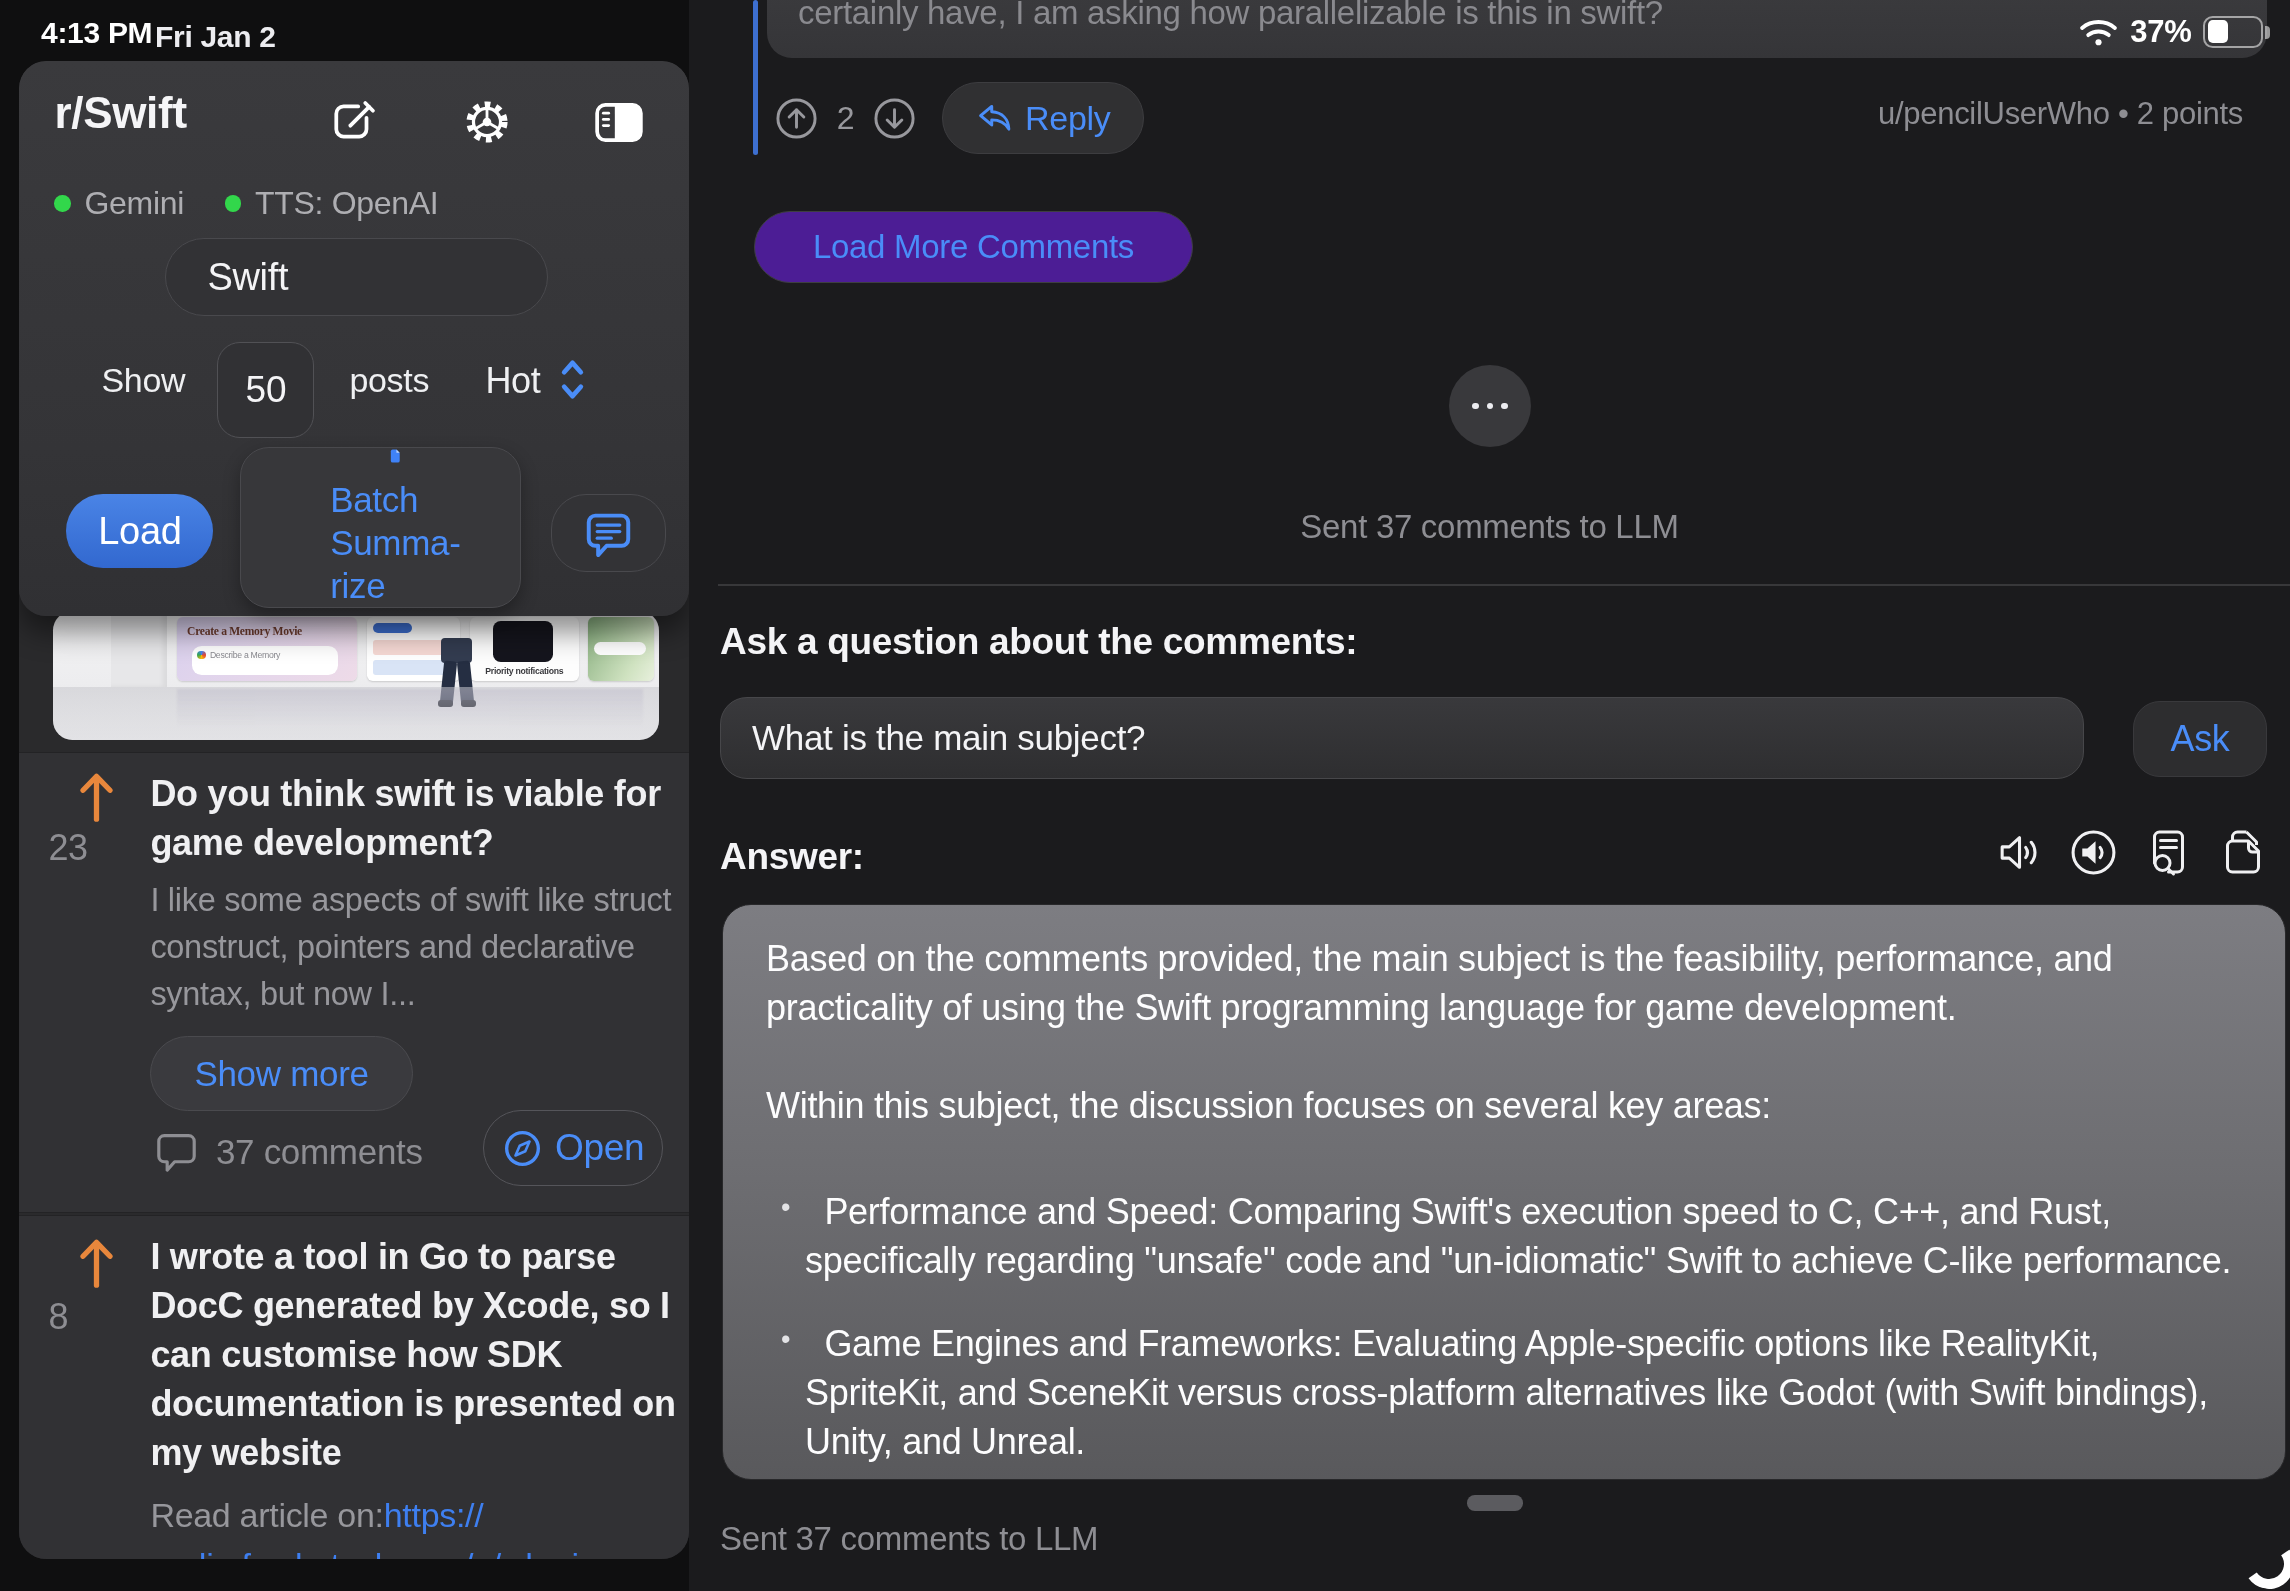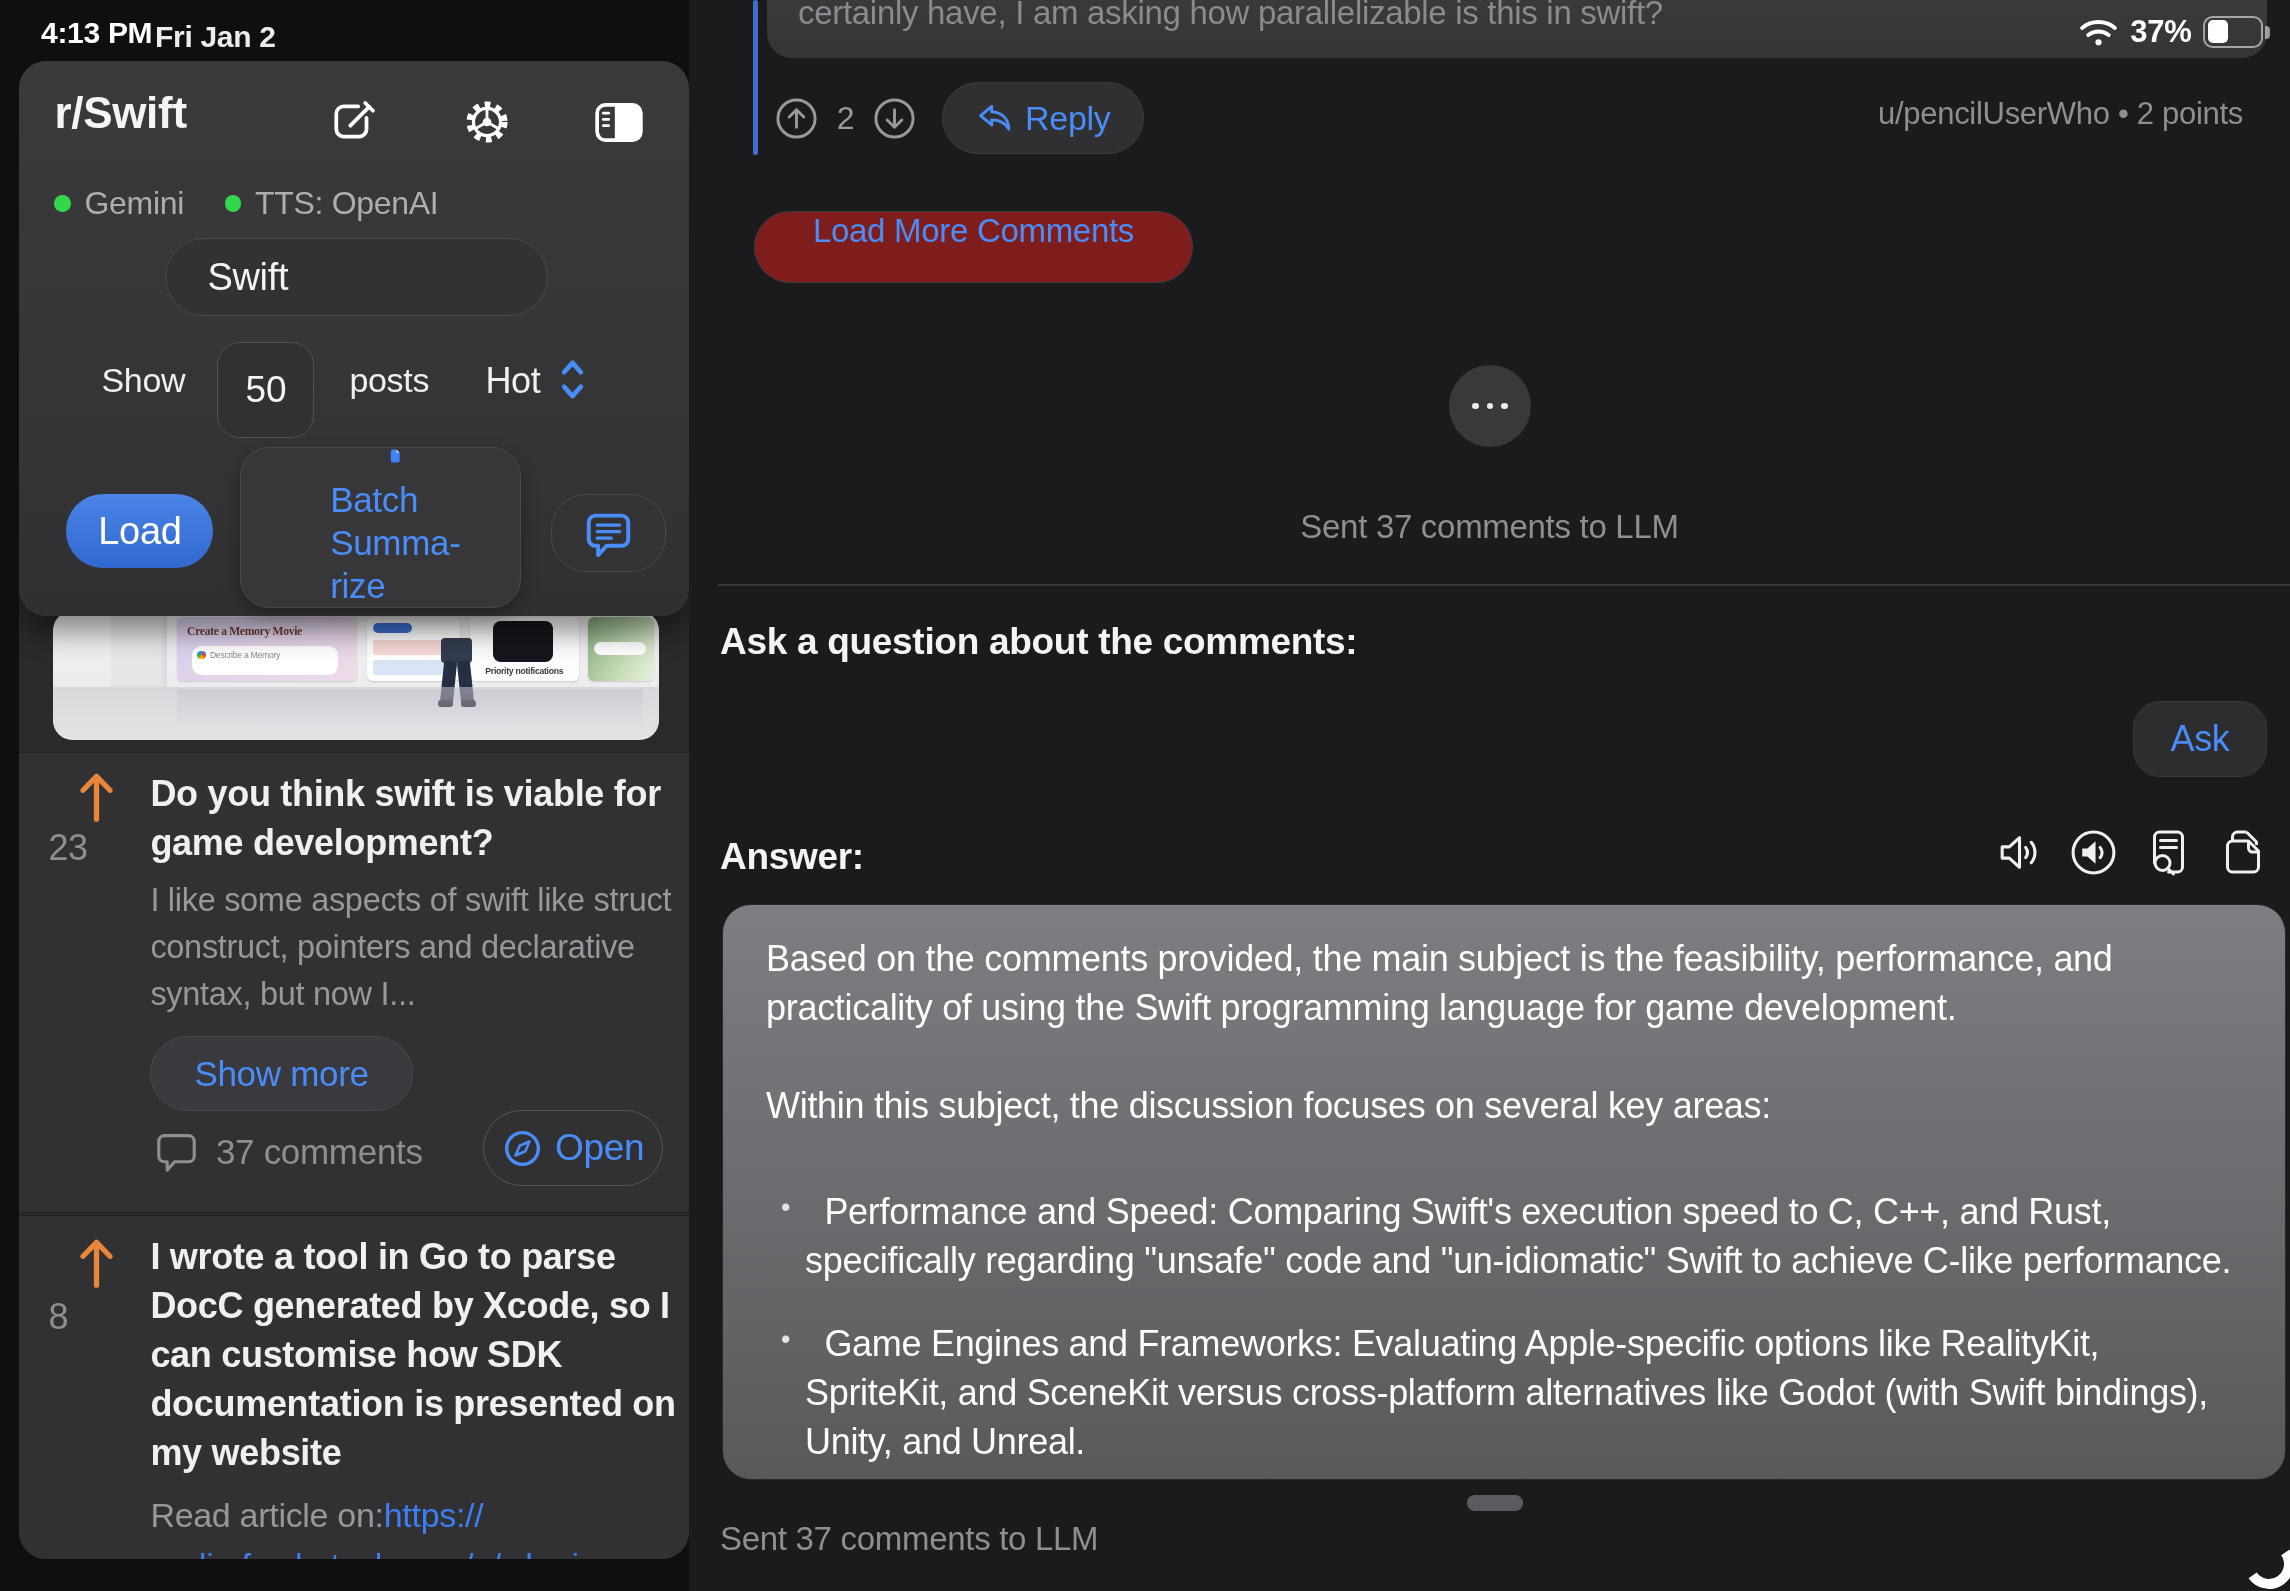--- a/index.html
+++ b/index.html
@@ -25,21 +25,21 @@
   .thread-line { left:753px; top:0; width:4.9px; height:155px; background:#3d6fd0; border-radius:2.9px; }
   .comment-bubble { left:767px; top:-68px; width:1500px; height:126px; background:linear-gradient(180deg,#3f3f42,#353538); border-radius:25px; overflow:hidden; }
   .comment-bubble .txt { position:absolute; left:31px; top:62px; white-space:nowrap; font-size:33px; color:#8a8a8f; }
 
   .vote-row { left:774px; top:82px; width:1494px; height:76px; }
   .circle-btn { display:inline-flex; width:45px; height:45px; align-items:center; justify-content:center; vertical-align:middle; }
   .vote-count { display:inline-block; vertical-align:middle; font-size:32px; color:#98989d; margin:0 13.6px; }
   .reply-btn { display:inline-flex; align-items:center; gap:11.6px; vertical-align:middle; margin-left:21.3px; padding:15.5px 33px; background:#303032; border:1.5px solid #3d3d40; border-radius:37px; color:#4a8df8; font-size:34px; }
   .attribution { position:absolute; right:25px; top:13.6px; font-size:31px; color:#8e8e93; }
 
-  .load-more-btn { left:754px; top:211px; width:439px; height:72px; background:#7f1d1d; border:1.5px solid #3e3e41; border-radius:36px; color:#4a8df8; font-size:33px; display:flex; align-items:flex-start; justify-content:center; }
+  .load-more-btn { left:754px; top:211px; width:439px; height:72px; background:#4c1d95; border:1.5px solid #3e3e41; border-radius:36px; color:#4a8df8; font-size:33px; display:flex; align-items:center; justify-content:center; }
 
   .ellipsis-btn { left:1449px; top:365px; width:82px; height:82px; border-radius:50%; background:#39393c; display:flex; align-items:center; justify-content:center; gap:7.8px; }
   .ellipsis-btn i { width:6.8px; height:6.8px; border-radius:50%; background:#ececf0; }
 
   .sent-top { left:718px; top:508px; width:1543px; text-align:center; font-size:33px; color:#8e8e93; }
   .h-divider { left:718px; top:584px; width:1572px; height:1.9px; background:#38383a; }
 
   
   .ask-heading { left:720px; top:621px; font-size:37px; font-weight:700; color:#f4f4f6; }
   .question-input { left:720px; top:697px; width:1364px; height:82px; border-radius:27px; background:linear-gradient(180deg,#39393c,#2e2e30); border:1.5px solid #47474a; display:flex; align-items:center; padding:0 31px; font-size:35px; color:#f4f4f6; }
@@ -167,20 +167,23 @@
   <div class="abs ellipsis-btn">
     <i></i>
       <i></i>
       <i></i>
   </div>
 
   <div class="abs sent-top">Sent 37 comments to LLM</div>
   <div class="abs h-divider"></div>
 
   <div class="abs ask-heading">Ask a question about the comments:</div>
+  <div class="abs question-input">
+    <span>What is the main subject?</span>
+  </div>
   <div class="abs ask-btn">
     <span>Ask</span>
   </div>
 
   <div class="abs answer-heading">Answer:</div>
   <div class="abs answer-icons">
     <span class="icn">
       <svg width="49" height="45" viewBox="0 0 48 44" fill="none" stroke="#f0f0f2" stroke-width="3" stroke-linecap="round" stroke-linejoin="round">
           <path d="M8 16.5 h7 l10 -9 v29 l-10 -9 H8 Z"></path>
           <path d="M31 17 a8.5 8.5 0 0 1 0 10"></path>

